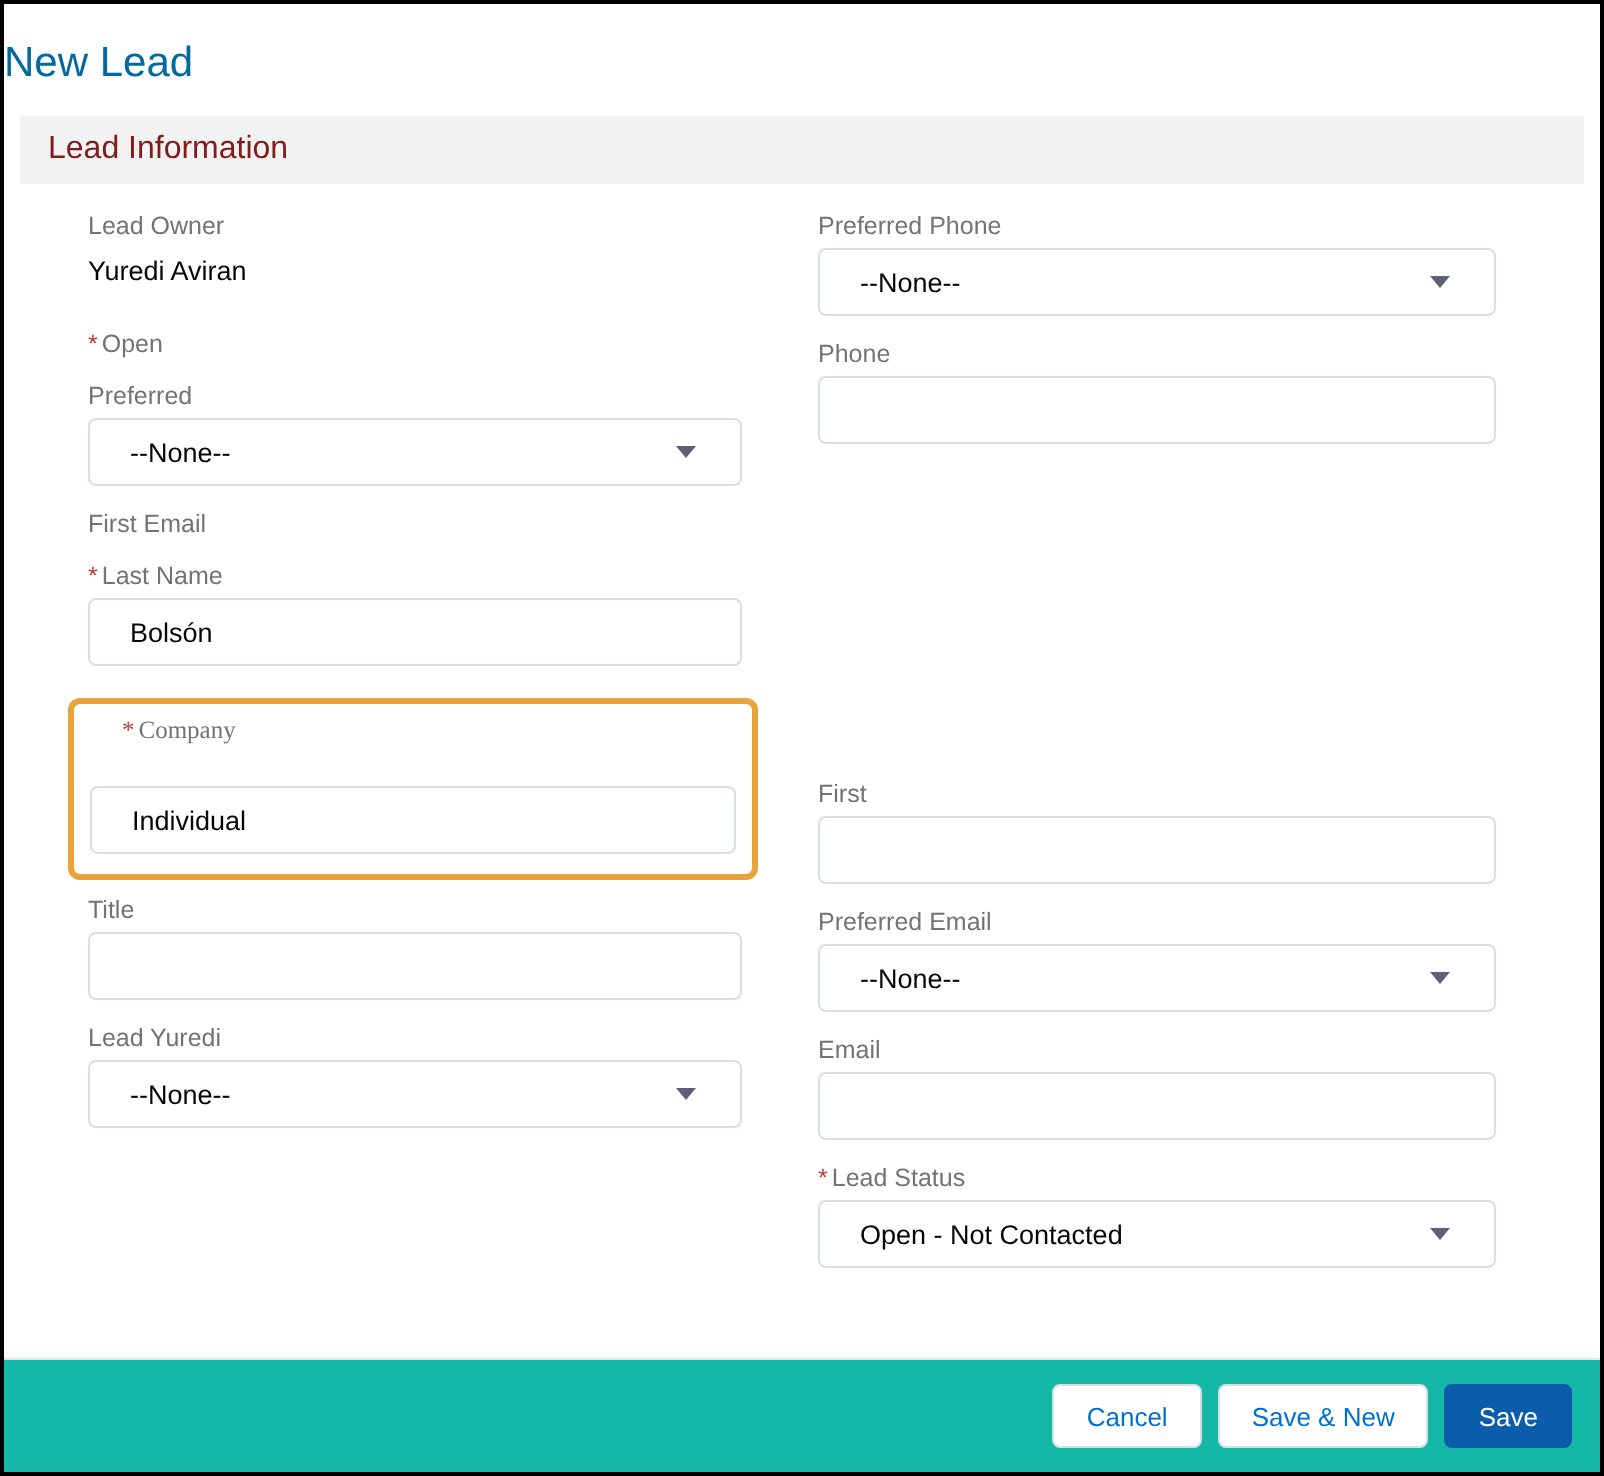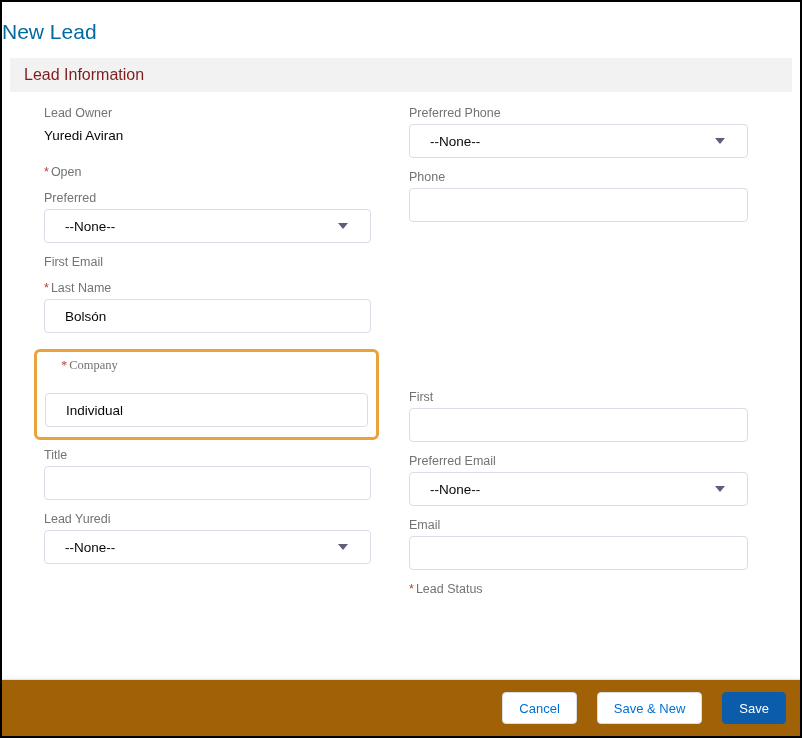--- a/index.html
+++ b/index.html
@@ -99,22 +99,22 @@
     .footer {
       position: absolute;
       bottom: 0;
       left: 0;
       right: 0;
       border-top: 1px solid #e5e5e5;
       box-shadow: 0 -2px 4px rgba(0,0,0,0.04);
       padding: 12px 14px;
       display: flex;
       justify-content: flex-end;
-      gap: 20px;
-      background: #a16207;
+      gap: 8px;
+      background: #14b8a6;
     }
     .btn {
       height: 32px;
       padding: 0 16px;
       border: 1px solid #d8dde6;
       border-radius: 4px;
       background: #fff;
       font-size: 13px;
       color: #0070d2;
       cursor: pointer;
@@ -229,20 +229,24 @@
 
     <div class="field">
       <span class="label">Email</span>
       <div class="input">
         <span></span>
       </div>
     </div>
 
     <div class="field">
       <span class="label required">Lead Status</span>
+      <div class="select">
+        <span>Open - Not Contacted</span>
+        <span class="caret"></span>
+      </div>
     </div>
 
   </div>
 </div>
 
 <div class="footer">
   <button class="btn">Cancel</button>
   <button class="btn">Save &amp; New</button>
   <button class="btn btn-primary">Save</button>
 </div>

